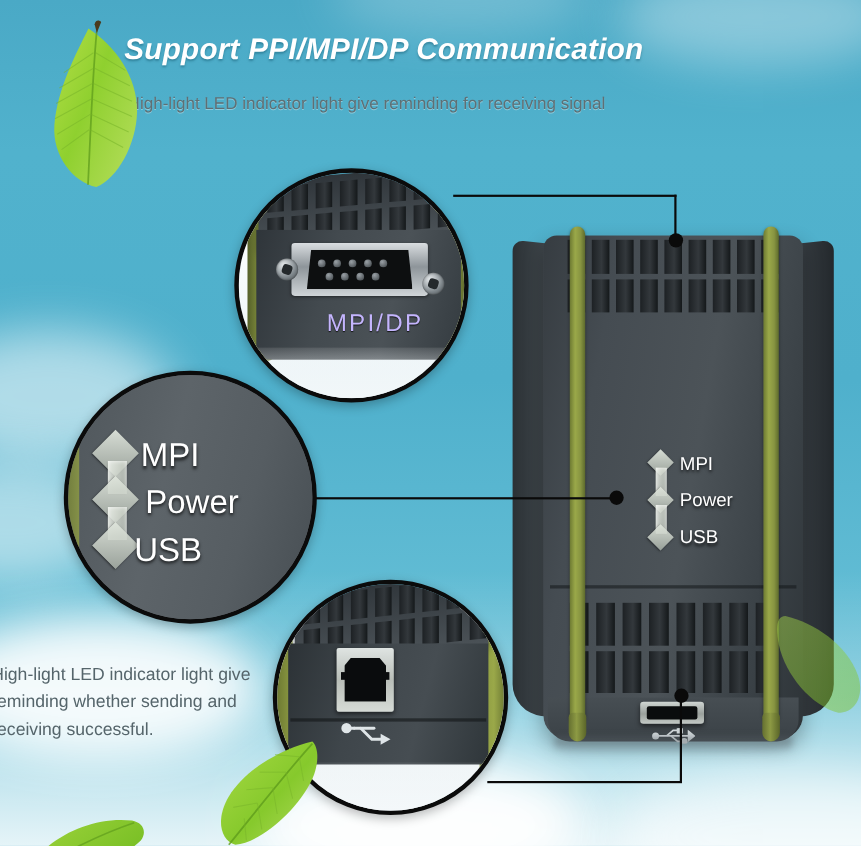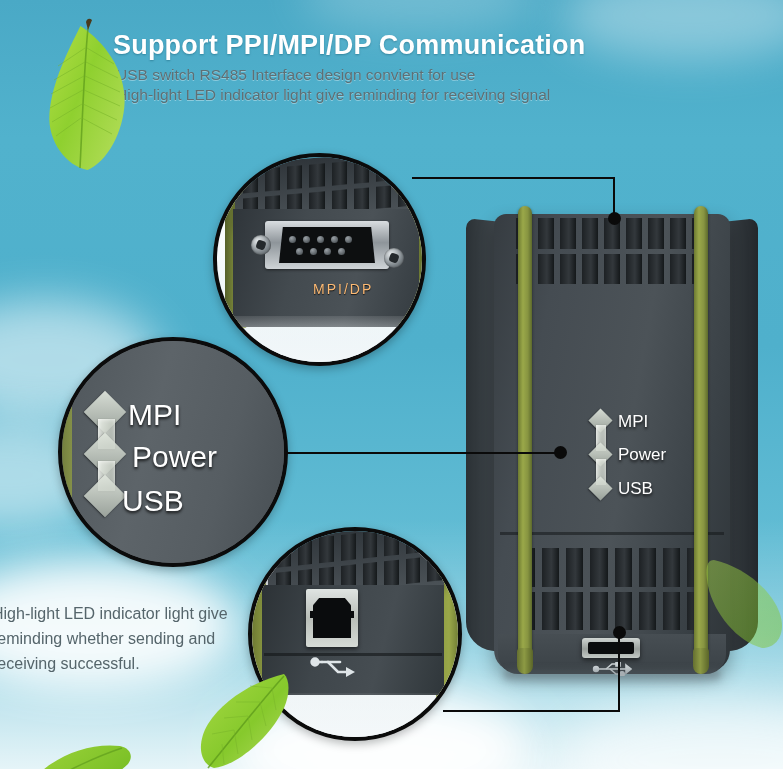--- a/index.html
+++ b/index.html
@@ -13,21 +13,21 @@
     overflow:hidden;
     background:linear-gradient(180deg,#4aa9c6 0%,#51b2cd 18%,#4fb0cc 45%,#61bcd4 70%,#7ec9dc 100%);
   }
   .cloudsoft{position:absolute;background:#ffffff;filter:blur(22px);border-radius:50%;opacity:.75;}
   .haze{position:absolute;left:0;right:0;bottom:0;height:250px;
         background:linear-gradient(180deg,rgba(255,255,255,0) 0%,rgba(255,255,255,.25) 45%,rgba(255,255,255,.80) 100%);}
 
   
   .title{
     position:absolute;left:113px;top:30px;
-    font-size:27px;font-weight:bold;color:#ffffff;
+    font-size:27px;font-style:italic;font-weight:bold;color:#ffffff;
     letter-spacing:.2px;white-space:nowrap;
     text-shadow:0 1px 2px rgba(0,60,80,.35);
     text-align:right;
   }
   .sub{
     position:absolute;left:116px;
     font-size:15.5px;color:#5f6f74;white-space:nowrap;
     text-shadow:0 1px 0 rgba(255,255,255,.35);
   }
   .sub1{top:66px;}
@@ -67,22 +67,22 @@
   .db9-plate{position:absolute;background:linear-gradient(180deg,#d9dde0 0%,#8e959a 45%,#cfd4d7 100%);
              border-radius:3px;box-shadow:0 1px 3px rgba(0,0,0,.5);}
   .db9-shell{position:absolute;background:#0d0f10;}
   .db9-pin{position:absolute;width:7px;height:7px;border-radius:50%;
            background:radial-gradient(circle at 35% 30%,#9aa1a6,#3a4044);}
   .screw{position:absolute;border-radius:50%;
          background:radial-gradient(circle at 35% 30%,#e6eaec,#7e868b 60%,#4a5054 100%);
          box-shadow:inset 0 0 2px rgba(0,0,0,.6);}
   .screw::after{content:"";position:absolute;left:50%;top:50%;width:45%;height:45%;
          transform:translate(-50%,-50%) rotate(18deg);background:#24292c;border-radius:3px;}
-  .engrave{position:absolute;color:#fdba74;font-size:14px;letter-spacing:2px;
-         text-shadow:0 1px 1px rgba(0,0,0,.75);font-family:"Liberation Sans",sans-serif;margin-left:16px;}
+  .engrave{position:absolute;color:#c4b5fd;font-size:22px;letter-spacing:2px;
+         text-shadow:0 1px 1px rgba(0,0,0,.75);font-family:"Liberation Sans",sans-serif;}
 
   
   .usbb-frame{position:absolute;background:linear-gradient(180deg,#dfe4e2 0%,#b9beb8 50%,#d6dbd6 100%);
         border-radius:2px;box-shadow:0 2px 4px rgba(0,0,0,.55);}
   .usbb-hole{position:absolute;background:#0a0c0d;}
   .usbb-notchL,.usbb-notchR{position:absolute;background:#0a0c0d;}
 
   
   .pipe{position:absolute;}
   .pipe .seg{position:absolute;background:linear-gradient(100deg,rgba(236,240,233,.88),rgba(186,194,182,.75));
@@ -137,21 +137,20 @@
   <div class="cloudsoft" style="left:560px;top:-30px;width:260px;height:90px;opacity:.35;"></div>
   <div class="cloudsoft" style="left:300px;top:-40px;width:240px;height:70px;opacity:.22;"></div>
   <div class="cloudsoft" style="left:-70px;top:300px;width:230px;height:120px;opacity:.55;"></div>
   <div class="cloudsoft" style="left:-90px;top:420px;width:200px;height:110px;opacity:.5;"></div>
   <div class="haze"></div>
   <div class="cloudsoft" style="left:-60px;top:560px;width:300px;height:130px;opacity:.9;"></div>
   <div class="cloudsoft" style="left:230px;top:690px;width:300px;height:120px;opacity:.95;"></div>
   <div class="cloudsoft" style="left:560px;top:700px;width:320px;height:120px;opacity:.55;"></div>
 
   <div class="title">Support PPI/MPI/DP Communication</div>
-  <div class="sub sub1">USB switch RS485 Interface design convient for use</div>
   <div class="sub sub2">High-light LED indicator light give reminding for receiving signal</div>
 
   <div class="leaf" style="left:14px;top:18px;width:140px;height:160px;">
     <svg width="140" height="160" viewBox="0 0 140 160">
       <defs>
         <linearGradient id="lg1" x1="0" y1="0" x2="1" y2="1">
           <stop offset="0%" stop-color="#b9e04a"></stop>
           <stop offset="45%" stop-color="#8fd02f"></stop>
           <stop offset="100%" stop-color="#badf62"></stop>
         </linearGradient>

